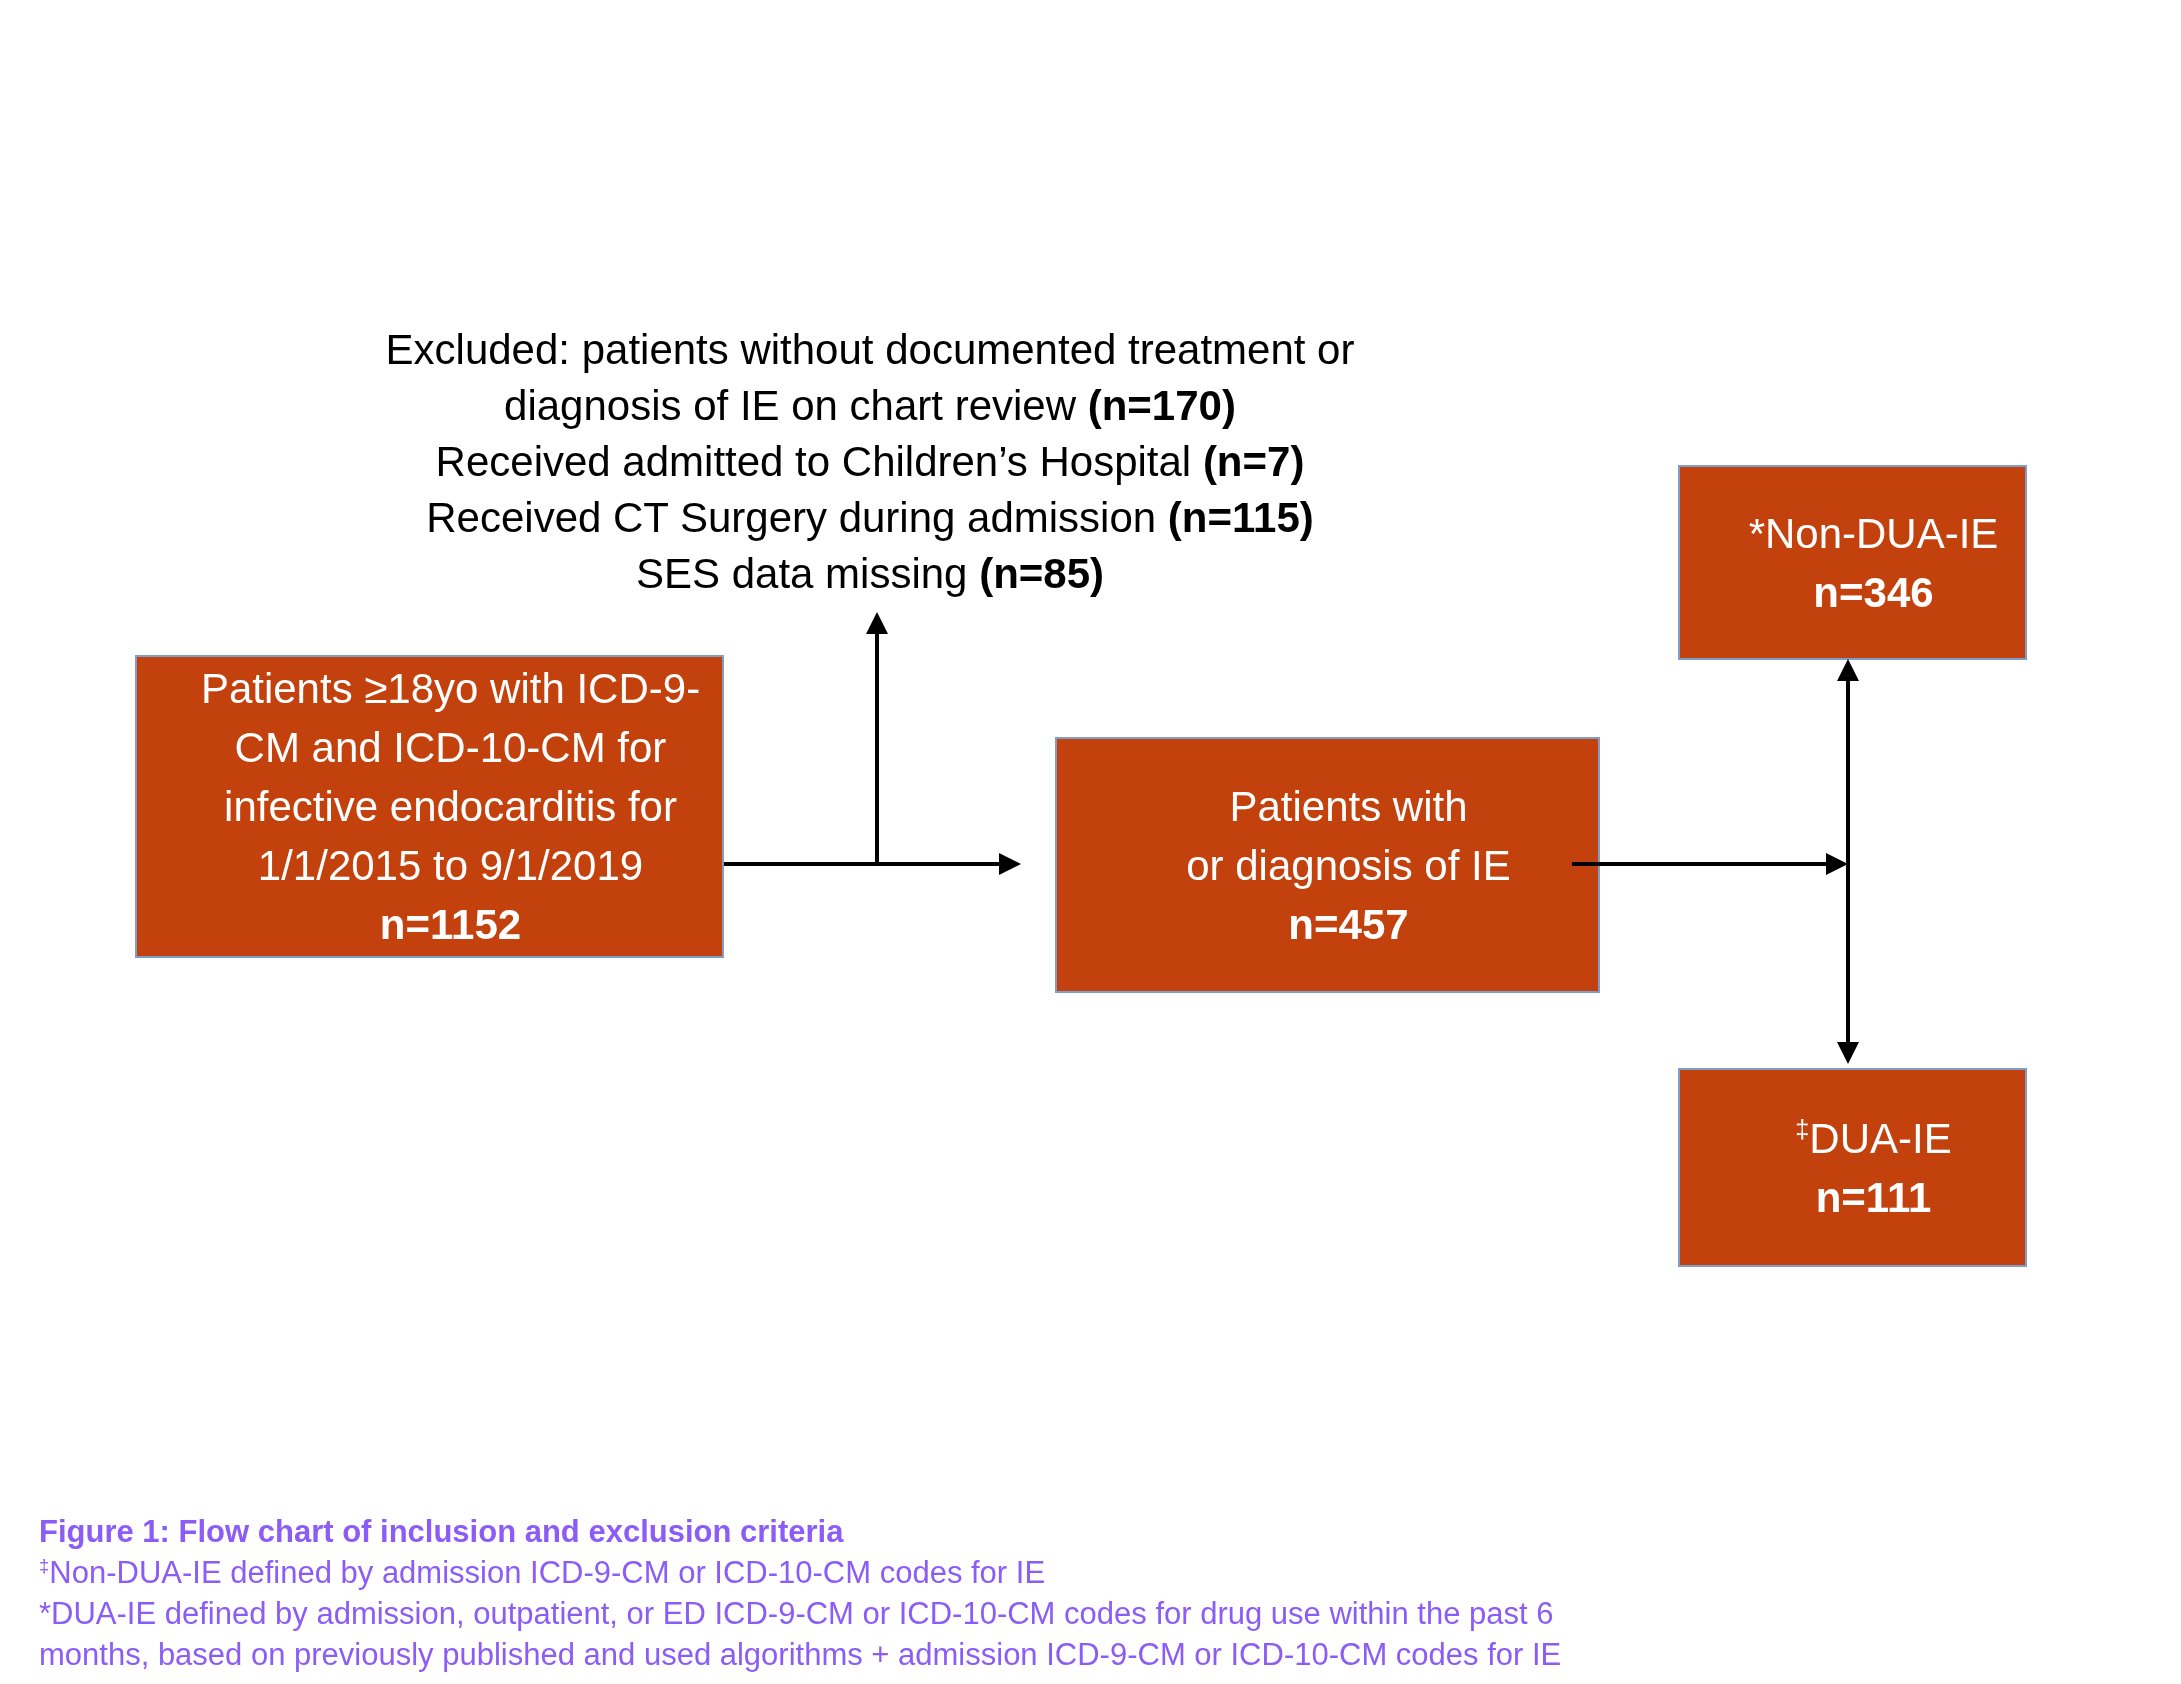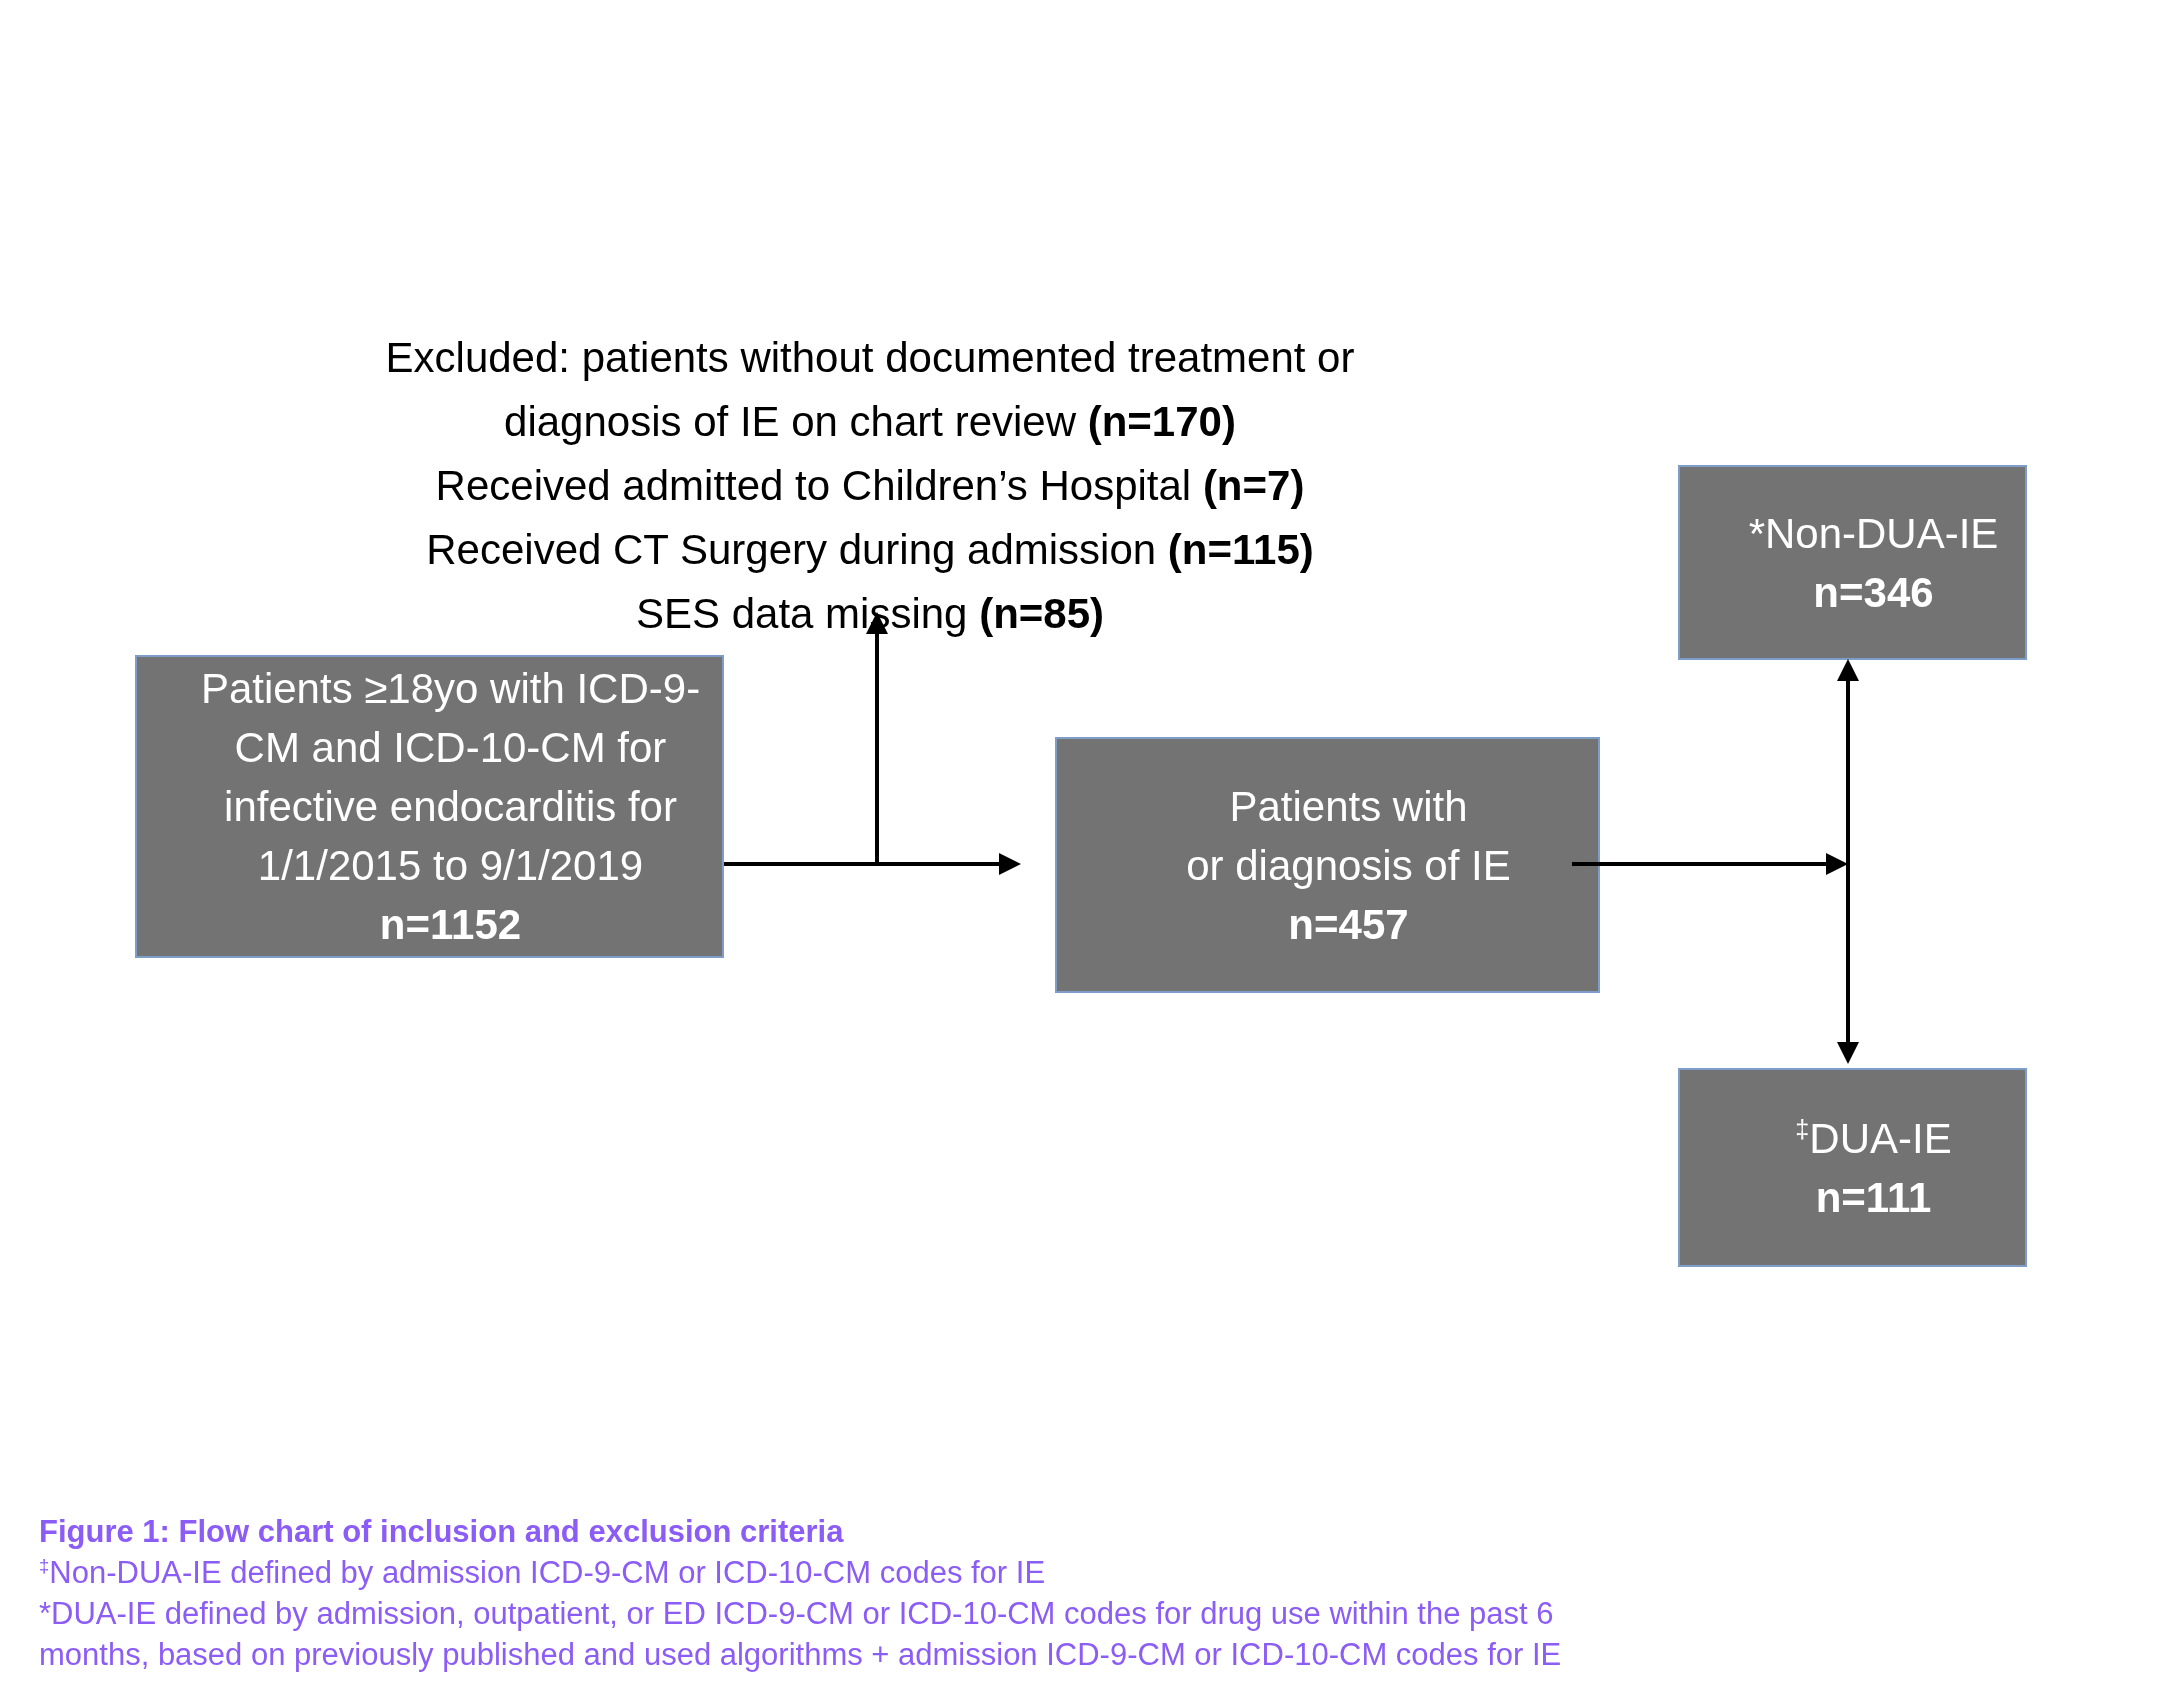--- a/index.html
+++ b/index.html
@@ -10,25 +10,25 @@
     font-family:"Liberation Sans", sans-serif;
     color:#000000;
     overflow:hidden;
   }
   .b{font-weight:700;}
   
   .excluded{
     position:absolute;left:227px;top:322px;width:1286px;
     text-align:center;font-size:42px;line-height:56px;color:#000;
   }
-  .excluded .xline{white-space:nowrap;margin-top:8px;}
+  .excluded .xline{white-space:nowrap;}
   
   .box{
     position:absolute;
-    background:#737373;
+    background:#c2410c;
     border:2.8px solid #7F9DC9;
     box-sizing:border-box;
     color:#ffffff;
     display:flex;flex-direction:column;justify-content:center;
     text-align:center;font-size:42px;line-height:59px;padding-left:42px;
   }
   .box .line{white-space:nowrap;}
   .box-source{left:135px;top:655px;width:589px;height:303px;}
   .box-documented{left:1027px;top:737px;width:545px;height:256px;margin-left:28px;}
   .box-nondua{left:1678px;top:465px;width:349px;height:195px;}

